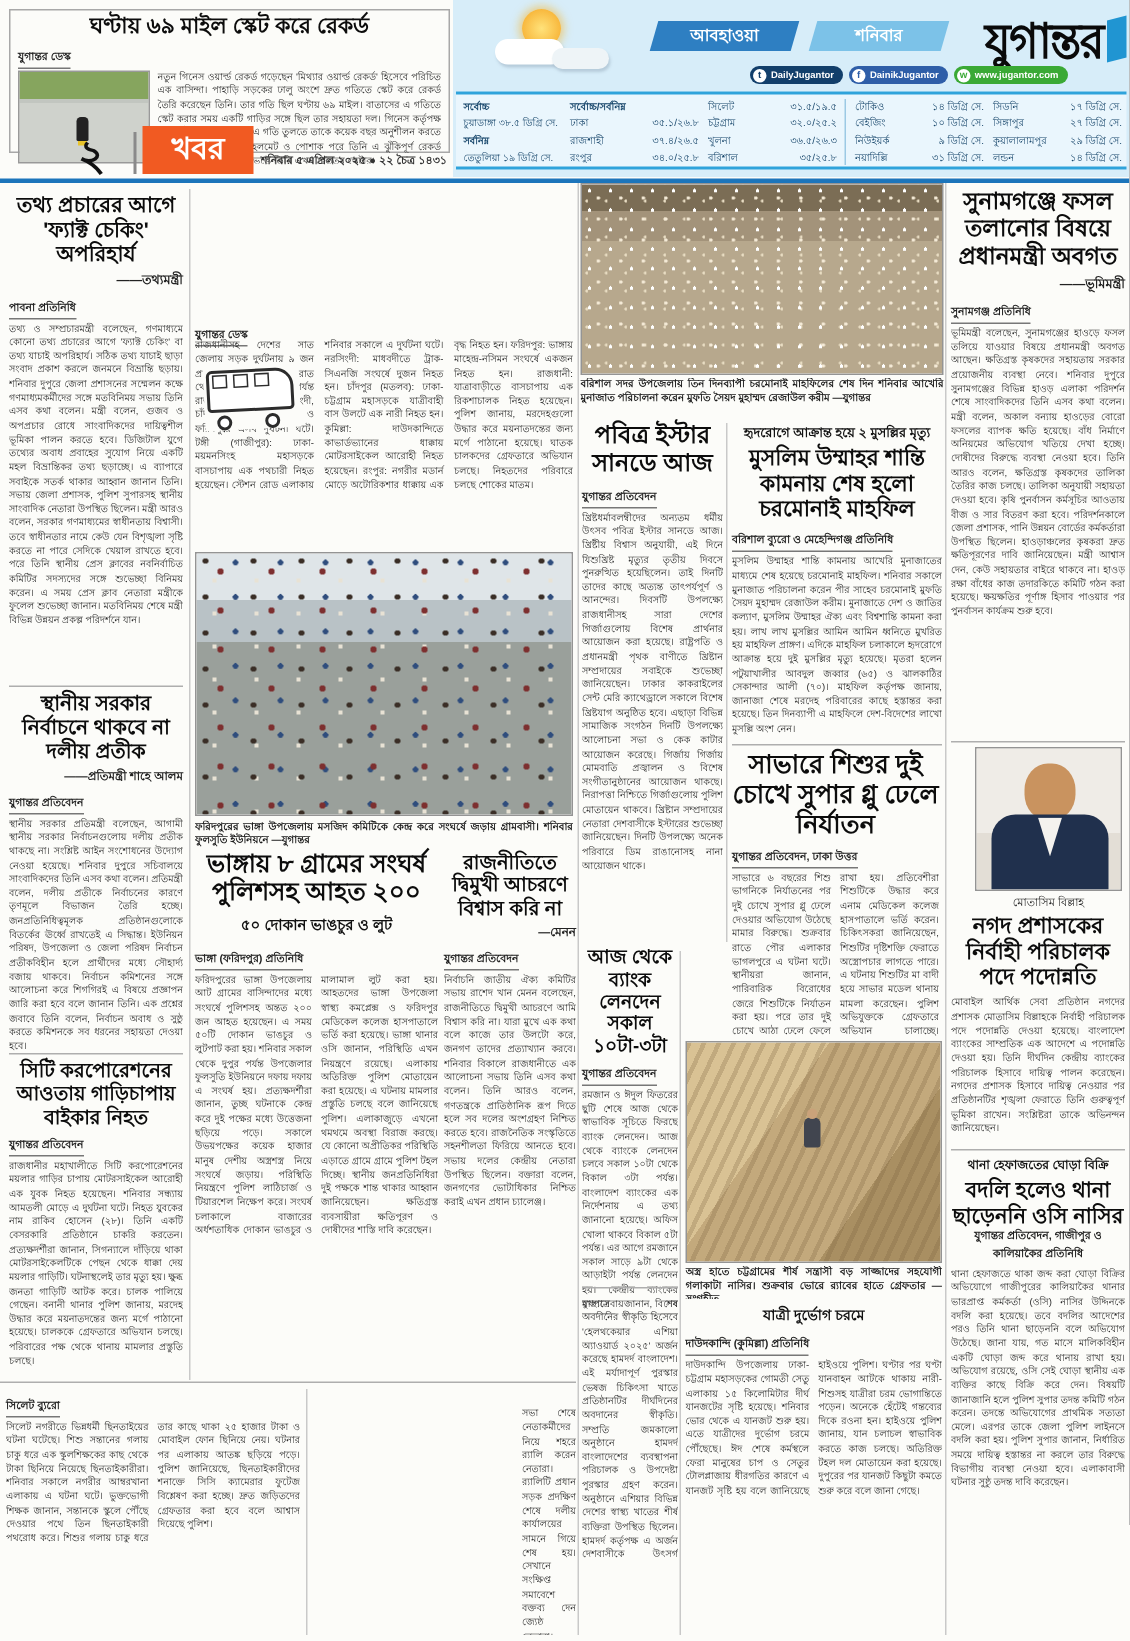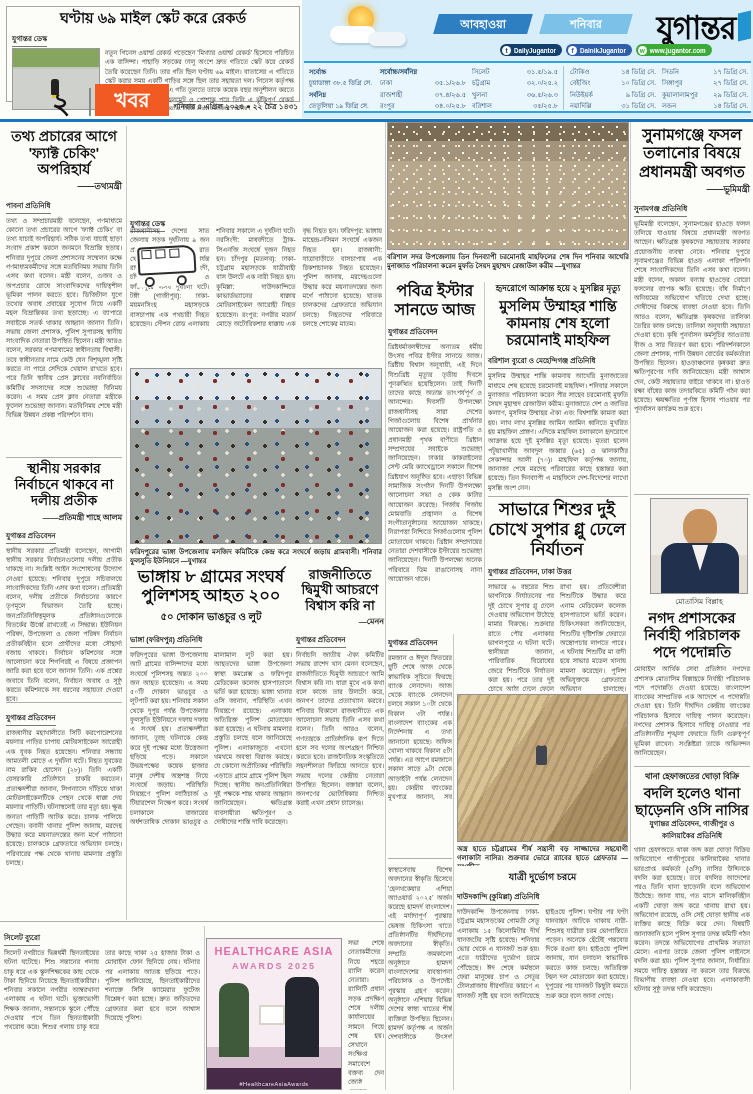--- a/index.html
+++ b/index.html
@@ -225,20 +225,21 @@
   </div>
   <div class="hr" style="left:6px;top:457px;width:116px;"></div>
   <div class="abs" style="left:6px;top:461px;width:116px;height:238px;">
     <div class="hl" style="font-size:13.5px;">স্থানীয় সরকার নির্বাচনে থাকবে না দলীয় প্রতীক</div>
     <div class="att" style="font-size:7.8px;">——প্রতিমন্ত্রী শাহে আলম</div>
     <div><span class="by">যুগান্তর প্রতিবেদন</span></div>
     <div class="bd" style="height:158px;margin-top:2px;">স্থানীয় সরকার প্রতিমন্ত্রী বলেছেন, আগামী স্থানীয় সরকার নির্বাচনগুলোয় দলীয় প্রতীক থাকছে না। সংশ্লিষ্ট আইন সংশোধনের উদ্যোগ নেওয়া হয়েছে। শনিবার দুপুরে সচিবালয়ে সাংবাদিকদের তিনি এসব কথা বলেন। প্রতিমন্ত্রী বলেন, দলীয় প্রতীকে নির্বাচনের কারণে তৃণমূলে বিভাজন তৈরি হচ্ছে। জনপ্রতিনিধিত্বমূলক প্রতিষ্ঠানগুলোকে বিতর্কের ঊর্ধ্বে রাখতেই এ সিদ্ধান্ত। ইউনিয়ন পরিষদ, উপজেলা ও জেলা পরিষদ নির্বাচন প্রতীকবিহীন হলে প্রার্থীদের মধ্যে সৌহার্দ্য বজায় থাকবে। নির্বাচন কমিশনের সঙ্গে আলোচনা করে শিগগিরই এ বিষয়ে প্রজ্ঞাপন জারি করা হবে বলে জানান তিনি। এক প্রশ্নের জবাবে তিনি বলেন, নির্বাচন অবাধ ও সুষ্ঠু করতে কমিশনকে সব ধরনের সহায়তা দেওয়া হবে।</div>
   </div>
   <div class="hr" style="left:6px;top:702px;width:116px;"></div>
   <div class="abs" style="left:6px;top:706px;width:116px;height:214px;">
+    <div class="hl" style="font-size:13px;">সিটি করপোরেশনের আওতায় গাড়িচাপায় বাইকার নিহত</div>
     <div><span class="by">যুগান্তর প্রতিবেদন</span></div>
     <div class="bd" style="height:150px;margin-top:2px;">রাজধানীর মহাখালীতে সিটি করপোরেশনের ময়লার গাড়ির চাপায় মোটরসাইকেল আরোহী এক যুবক নিহত হয়েছেন। শনিবার সন্ধ্যায় আমতলী মোড়ে এ দুর্ঘটনা ঘটে। নিহত যুবকের নাম রাকিব হোসেন (২৮)। তিনি একটি বেসরকারি প্রতিষ্ঠানে চাকরি করতেন। প্রত্যক্ষদর্শীরা জানান, সিগন্যালে দাঁড়িয়ে থাকা মোটরসাইকেলটিকে পেছন থেকে ধাক্কা দেয় ময়লার গাড়িটি। ঘটনাস্থলেই তার মৃত্যু হয়। ক্ষুব্ধ জনতা গাড়িটি আটক করে। চালক পালিয়ে গেছেন। বনানী থানার পুলিশ জানায়, মরদেহ উদ্ধার করে ময়নাতদন্তের জন্য মর্গে পাঠানো হয়েছে। চালককে গ্রেফতারে অভিযান চলছে। পরিবারের পক্ষ থেকে থানায় মামলার প্রস্তুতি চলছে।</div>
   </div>
 
   <div class="abs" style="left:130px;top:212px;">
     <span class="by">যুগান্তর ডেস্ক</span>
   </div>
   <div class="abs bd" style="left:130px;top:226px;width:252px;height:138px;column-count:3;column-gap:7px;">রাজধানীসহ দেশের সাত জেলায় সড়ক দুর্ঘটনায় ৯ জন প্রাণ হারিয়েছেন। শুক্রবার রাত থেকে শনিবার সন্ধ্যা পর্যন্ত রাজধানী, গাজীপুর, নরসিংদী, চাঁদপুর, কুমিল্লা, রংপুর ও ফরিদপুরে এসব দুর্ঘটনা ঘটে। টঙ্গী (গাজীপুর): ঢাকা-ময়মনসিংহ মহাসড়কে বাসচাপায় এক পথচারী নিহত হয়েছেন। স্টেশন রোড এলাকায় শনিবার সকালে এ দুর্ঘটনা ঘটে। নরসিংদী: মাধবদীতে ট্রাক-সিএনজি সংঘর্ষে দুজন নিহত হন। চাঁদপুর (মতলব): ঢাকা-চট্টগ্রাম মহাসড়কে যাত্রীবাহী বাস উলটে এক নারী নিহত হন। কুমিল্লা: দাউদকান্দিতে কাভার্ডভ্যানের ধাক্কায় মোটরসাইকেল আরোহী নিহত হয়েছেন। রংপুর: নগরীর মডার্ন মোড়ে অটোরিকশার ধাক্কায় এক বৃদ্ধ নিহত হন। ফরিদপুর: ভাঙ্গায় মাহেন্দ্র-নসিমন সংঘর্ষে একজন নিহত হন। রাজধানী: যাত্রাবাড়ীতে বাসচাপায় এক রিকশাচালক নিহত হয়েছেন। পুলিশ জানায়, মরদেহগুলো উদ্ধার করে ময়নাতদন্তের জন্য মর্গে পাঠানো হয়েছে। ঘাতক চালকদের গ্রেফতারে অভিযান চলছে। নিহতদের পরিবারে চলছে শোকের মাতম।</div>
   <div id="bus">
     <div class="shell"></div>
@@ -268,30 +269,20 @@
     <div class="bd" style="height:262px;margin-top:2px;">নির্বাচনি জাতীয় ঐক্য কমিটির সভায় রাশেদ খান মেনন বলেছেন, রাজনীতিতে দ্বিমুখী আচরণে আমি বিশ্বাস করি না। যারা মুখে এক কথা বলে কাজে তার উলটো করে, জনগণ তাদের প্রত্যাখ্যান করবে। শনিবার বিকালে রাজধানীতে এক আলোচনা সভায় তিনি এসব কথা বলেন। তিনি আরও বলেন, গণতন্ত্রকে প্রাতিষ্ঠানিক রূপ দিতে হলে সব দলের অংশগ্রহণ নিশ্চিত করতে হবে। রাজনৈতিক সংস্কৃতিতে সহনশীলতা ফিরিয়ে আনতে হবে। সভায় দলের কেন্দ্রীয় নেতারা উপস্থিত ছিলেন। বক্তারা বলেন, জনগণের ভোটাধিকার নিশ্চিত করাই এখন প্রধান চ্যালেঞ্জ।</div>
   </div>
   <div class="abs bd" style="left:348px;top:938px;width:36px;height:152px;">সভা শেষে নেতাকর্মীদের নিয়ে শহরে র‍্যালি করেন নেতারা। র‍্যালিটি প্রধান সড়ক প্রদক্ষিণ শেষে দলীয় কার্যালয়ের সামনে গিয়ে শেষ হয়। সেখানে সংক্ষিপ্ত সমাবেশে বক্তব্য দেন জ্যেষ্ঠ নেতারা। সমাবেশে আগামী দিনের কর্মসূচি ঘোষণা করা হয়।</div>
 
   <div class="hr" style="left:0;top:921px;width:384px;"></div>
   <div class="abs" style="left:4px;top:926px;width:196px;height:164px;">
     <div><span class="by">সিলেট ব্যুরো</span></div>
     <div class="bd" style="height:106px;margin-top:2px;column-count:2;column-gap:6px;">সিলেট নগরীতে ভিন্নধর্মী ছিনতাইয়ের ঘটনা ঘটেছে। শিশু সন্তানের গলায় চাকু ধরে এক স্কুলশিক্ষকের কাছ থেকে টাকা ছিনিয়ে নিয়েছে ছিনতাইকারীরা। শনিবার সকালে নগরীর আম্বরখানা এলাকায় এ ঘটনা ঘটে। ভুক্তভোগী শিক্ষক জানান, সন্তানকে স্কুলে পৌঁছে দেওয়ার পথে তিন ছিনতাইকারী পথরোধ করে। শিশুর গলায় চাকু ধরে তার কাছে থাকা ২৫ হাজার টাকা ও মোবাইল ফোন ছিনিয়ে নেয়। ঘটনার পর এলাকায় আতঙ্ক ছড়িয়ে পড়ে। পুলিশ জানিয়েছে, ছিনতাইকারীদের শনাক্তে সিসি ক্যামেরার ফুটেজ বিশ্লেষণ করা হচ্ছে। দ্রুত জড়িতদের গ্রেফতার করা হবে বলে আশ্বাস দিয়েছে পুলিশ।</div>
   </div>
 
-  <div class="photo" style="left:206px;top:938px;width:136px;height:152px;">
-    <div class="awards-bg">
-      <div class="aw-text">HEALTHCARE ASIA</div>
-      <div class="aw-text2">AWARDS 2025</div>
-      <div class="aw-w"></div>
-      <div class="aw-m"></div>
-      <div class="aw-cert"></div>
-      <div class="aw-strip">#HealthcareAsiaAwards</div>
-    </div>
-  </div>
 
   <div class="photo" style="left:387px;top:122px;width:242px;height:128px;">
     <div class="mahfil-bg"></div>
   </div>
   <div class="abs cap" style="left:387px;top:252px;width:242px;height:26px;">বরিশাল সদর উপজেলায় তিন দিনব্যাপী চরমোনাই মাহফিলের শেষ দিন শনিবার আখেরি মুনাজাত পরিচালনা করেন মুফতি সৈয়দ মুহাম্মদ রেজাউল করীম —যুগান্তর</div>
 
   <div class="abs" style="left:388px;top:282px;width:94px;height:346px;">
     <div class="hl" style="font-size:16px;">পবিত্র ইস্টার সানডে আজ</div>
     <div><span class="by">যুগান্তর প্রতিবেদন</span></div>
     <div class="bd" style="height:282px;margin-top:2px;">খ্রিষ্টধর্মাবলম্বীদের অন্যতম ধর্মীয় উৎসব পবিত্র ইস্টার সানডে আজ। খ্রিষ্টীয় বিশ্বাস অনুযায়ী, এই দিনে যিশুখ্রিষ্ট মৃত্যুর তৃতীয় দিবসে পুনরুত্থিত হয়েছিলেন। তাই দিনটি তাদের কাছে অত্যন্ত তাৎপর্যপূর্ণ ও আনন্দের। দিবসটি উপলক্ষ্যে রাজধানীসহ সারা দেশের গির্জাগুলোয় বিশেষ প্রার্থনার আয়োজন করা হয়েছে। রাষ্ট্রপতি ও প্রধানমন্ত্রী পৃথক বাণীতে খ্রিষ্টান সম্প্রদায়ের সবাইকে শুভেচ্ছা জানিয়েছেন। ঢাকার কাকরাইলের সেন্ট মেরি ক্যাথেড্রালে সকালে বিশেষ খ্রিষ্টযাগ অনুষ্ঠিত হবে। এছাড়া বিভিন্ন সামাজিক সংগঠন দিনটি উপলক্ষ্যে আলোচনা সভা ও কেক কাটার আয়োজন করেছে। গির্জায় গির্জায় মোমবাতি প্রজ্বালন ও বিশেষ সংগীতানুষ্ঠানের আয়োজন থাকছে। নিরাপত্তা নিশ্চিতে গির্জাগুলোয় পুলিশ মোতায়েন থাকবে। খ্রিষ্টান সম্প্রদায়ের নেতারা দেশবাসীকে ইস্টারের শুভেচ্ছা জানিয়েছেন। দিনটি উপলক্ষ্যে অনেক পরিবারে ডিম রাঙানোসহ নানা আয়োজন থাকে।</div>
@@ -305,20 +296,21 @@
   </div>
   <div class="hr" style="left:488px;top:496px;width:140px;"></div>
 
   <div class="abs" style="left:488px;top:500px;width:138px;height:192px;">
     <div class="hl" style="font-size:17px;">সাভারে শিশুর দুই চোখে সুপার গ্লু ঢেলে নির্যাতন</div>
     <div><span class="by">যুগান্তর প্রতিবেদন, ঢাকা উত্তর</span></div>
     <div class="bd" style="height:118px;margin-top:2px;column-count:2;column-gap:6px;">সাভারে ৬ বছরের শিশু ভাগনিকে নির্যাতনের পর দুই চোখে সুপার গ্লু ঢেলে দেওয়ার অভিযোগ উঠেছে মামার বিরুদ্ধে। শুক্রবার রাতে পৌর এলাকার ভাগলপুরে এ ঘটনা ঘটে। স্থানীয়রা জানান, পারিবারিক বিরোধের জেরে শিশুটিকে নির্যাতন করা হয়। পরে তার দুই চোখে আঠা ঢেলে ফেলে রাখা হয়। প্রতিবেশীরা শিশুটিকে উদ্ধার করে এনাম মেডিকেল কলেজ হাসপাতালে ভর্তি করেন। চিকিৎসকরা জানিয়েছেন, শিশুটির দৃষ্টিশক্তি ফেরাতে অস্ত্রোপচার লাগতে পারে। এ ঘটনায় শিশুটির মা বাদী হয়ে সাভার মডেল থানায় মামলা করেছেন। পুলিশ অভিযুক্তকে গ্রেফতারে অভিযান চালাচ্ছে। স্থানীয়দের দাবি, অভিযুক্ত মাদকাসক্ত। ঘটনার সুষ্ঠু বিচার দাবি করেছেন এলাকাবাসী।</div>
   </div>
 
   <div class="abs" style="left:388px;top:631px;width:64px;height:226px;">
+    <div class="hl" style="font-size:12.5px;">আজ থেকে ব্যাংক লেনদেন সকাল ১০টা-৩টা</div>
     <div><span class="by">যুগান্তর প্রতিবেদন</span></div>
     <div class="bd" style="height:150px;margin-top:2px;">রমজান ও ঈদুল ফিতরের ছুটি শেষে আজ থেকে স্বাভাবিক সূচিতে ফিরছে ব্যাংক লেনদেন। আজ থেকে ব্যাংকে লেনদেন চলবে সকাল ১০টা থেকে বিকাল ৩টা পর্যন্ত। বাংলাদেশ ব্যাংকের এক নির্দেশনায় এ তথ্য জানানো হয়েছে। অফিস খোলা থাকবে বিকাল ৫টা পর্যন্ত। এর আগে রমজানে সকাল সাড়ে ৯টা থেকে আড়াইটা পর্যন্ত লেনদেন হয়। কেন্দ্রীয় ব্যাংকের মুখপাত্র জানান, সব তফসিলি ব্যাংকের জন্য এ নির্দেশনা প্রযোজ্য হবে। একই সঙ্গে আর্থিক প্রতিষ্ঠানগুলোর অফিস সূচিও স্বাভাবিক নিয়মে ফিরবে। গ্রাহকদের ভোগান্তি এড়াতে শাখাগুলোকে প্রস্তুতি নিতে বলা হয়েছে।</div>
   </div>
 
   <div class="hr" style="left:388px;top:858px;width:64px;"></div>
   <div class="abs" style="left:388px;top:862px;width:64px;height:228px;">
     <div class="bd" style="height:176px;margin-top:3px;">স্বাস্থ্যসেবায় বিশেষ অবদানের স্বীকৃতি হিসেবে 'হেলথকেয়ার এশিয়া অ্যাওয়ার্ড ২০২৫' অর্জন করেছে হামদর্দ বাংলাদেশ। এই মর্যাদাপূর্ণ পুরস্কার ভেষজ চিকিৎসা খাতে প্রতিষ্ঠানটির দীর্ঘদিনের অবদানের স্বীকৃতি। সম্প্রতি জমকালো অনুষ্ঠানে হামদর্দ বাংলাদেশের ব্যবস্থাপনা পরিচালক ও উপদেষ্টা পুরস্কার গ্রহণ করেন। অনুষ্ঠানে এশিয়ার বিভিন্ন দেশের স্বাস্থ্য খাতের শীর্ষ ব্যক্তিরা উপস্থিত ছিলেন। হামদর্দ কর্তৃপক্ষ এ অর্জন দেশবাসীকে উৎসর্গ করেছে।</div>
   </div>
 
   <div class="photo" style="left:457px;top:694px;width:171px;height:148px;">

